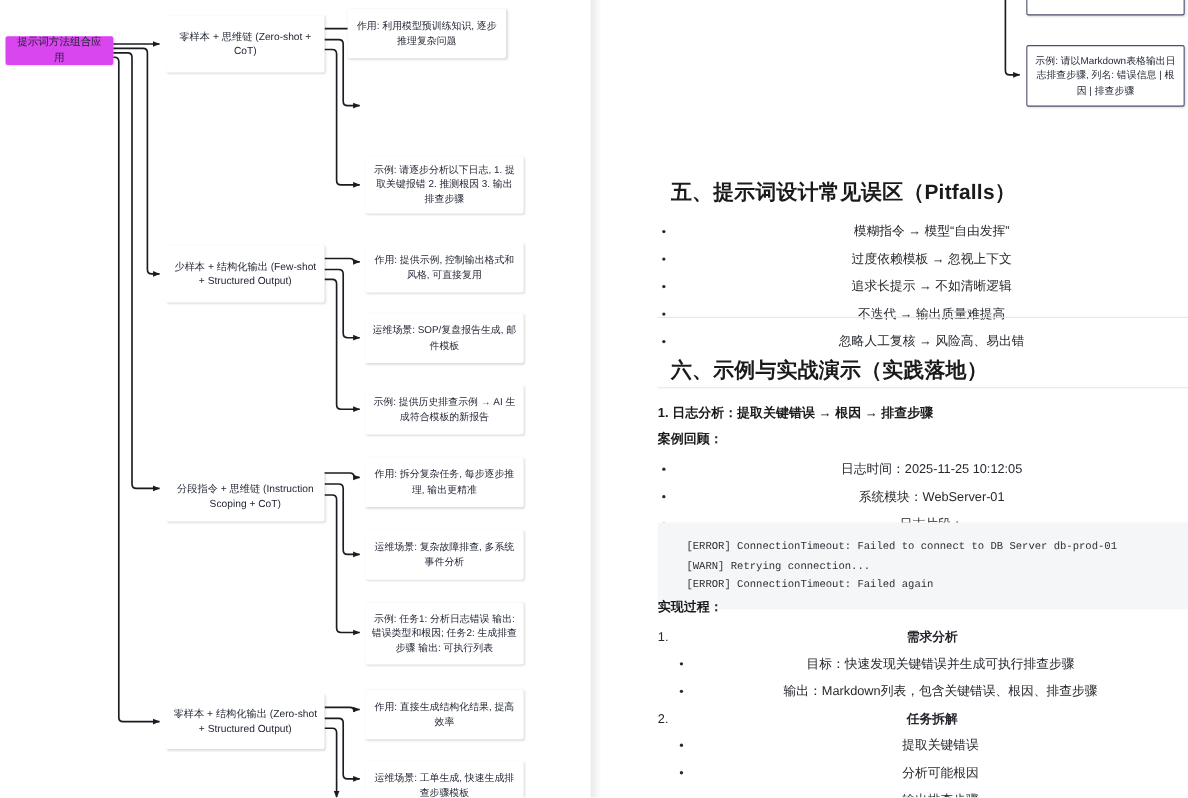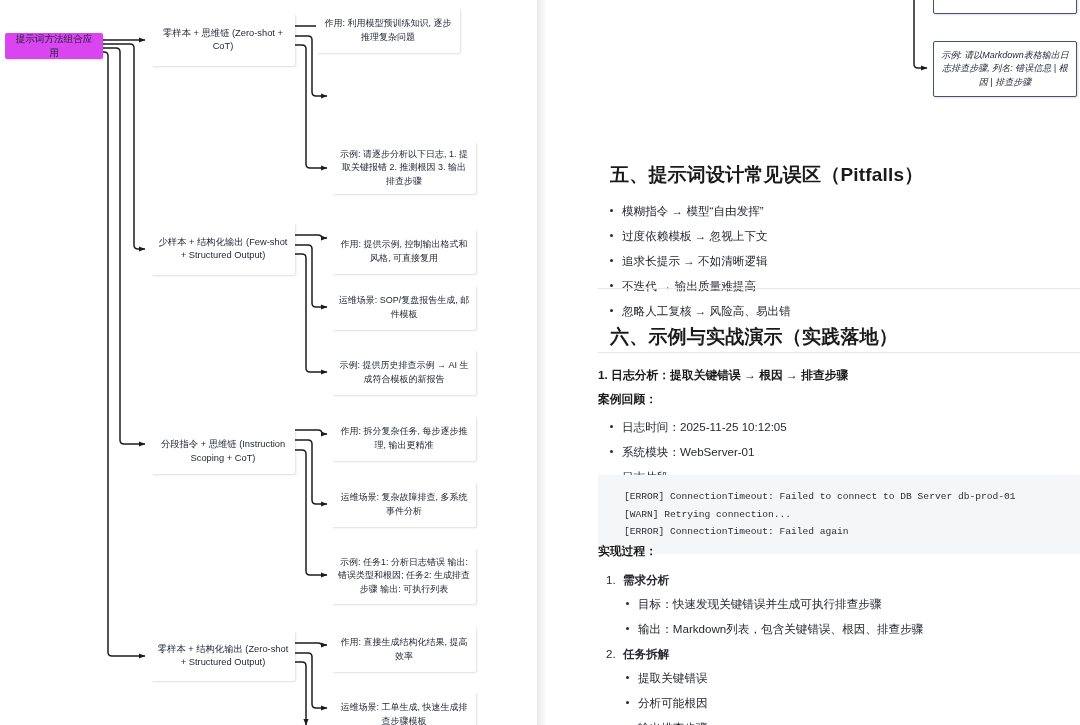--- a/index.html
+++ b/index.html
@@ -73,38 +73,37 @@
     position: absolute;
     border: 1.4px solid #4b4f6e;
     background: #ffffff;
     border-radius: 2px;
     display: flex; align-items: center; justify-content: center;
     text-align: center;
     color: #1f2331;
     font-size: 9px; line-height: 1.5;
     padding: 3px 5px;
     box-shadow: 1px 1px 2px rgba(0,0,0,0.13);
-    font-style: italic;
   }
 
   .doc-body { position: absolute; left: 58px; top: 0; width: 482px; }
 
   h2.doc-h {
     font-size: 19px;
     font-weight: bold;
     color: #1a1a1a;
     margin: 12px;
     letter-spacing: 0.2px;
   }
   hr.doc-rule {
     border: none;
     border-top: 1px solid #e6e6e6;
     margin: 0;
   }
-  ul.doc-ul, ol.doc-ol { margin: 8px; padding: 0; list-style: none; }
+  ul.doc-ul, ol.doc-ol { margin: 0; padding: 0; list-style: none; text-align: center; }
   li.doc-li {
     font-size: 11.6px;
     color: #26292e;
     line-height: 1.55;
     position: relative;
     padding-left: 16px;
     margin-bottom: 7px;
   }
   li.doc-li::before {
     content: "";
@@ -187,21 +186,21 @@
       <div class="node leaf" style="left:316px; top:8px; width:144px; height:45px;">
         <span>作用: 利用模型预训练知识, 逐步推理复杂问题</span>
       </div>
       <div class="node leaf" style="left:332px; top:142px; width:144px; height:52px;">
         <span>示例: 请逐步分析以下日志, 1. 提取关键报错 2. 推测根因 3. 输出排查步骤</span>
       </div>
 
       <div class="node level2" style="left:151px; top:223px; width:144px; height:52px;">
         <span>少样本 + 结构化输出 (Few-shot + Structured Output)</span>
       </div>
-      <div class="node leaf" style="left:332px; top:229px; width:144px; height:45px;justify-content:center;">
+      <div class="node leaf" style="left:332px; top:221px; width:144px; height:45px;justify-content:center;">
         <span>作用: 提供示例, 控制输出格式和风格, 可直接复用</span>
       </div>
       <div class="node leaf" style="left:332px; top:285px; width:144px; height:45px;">
         <span>运维场景: SOP/复盘报告生成, 邮件模板</span>
       </div>
       <div class="node leaf" style="left:332px; top:350px; width:144px; height:45px;">
         <span>示例: 提供历史排查示例 → AI 生成符合模板的新报告</span>
       </div>
 
       <div class="node level2" style="left:151px; top:429px; width:144px; height:45px;">

